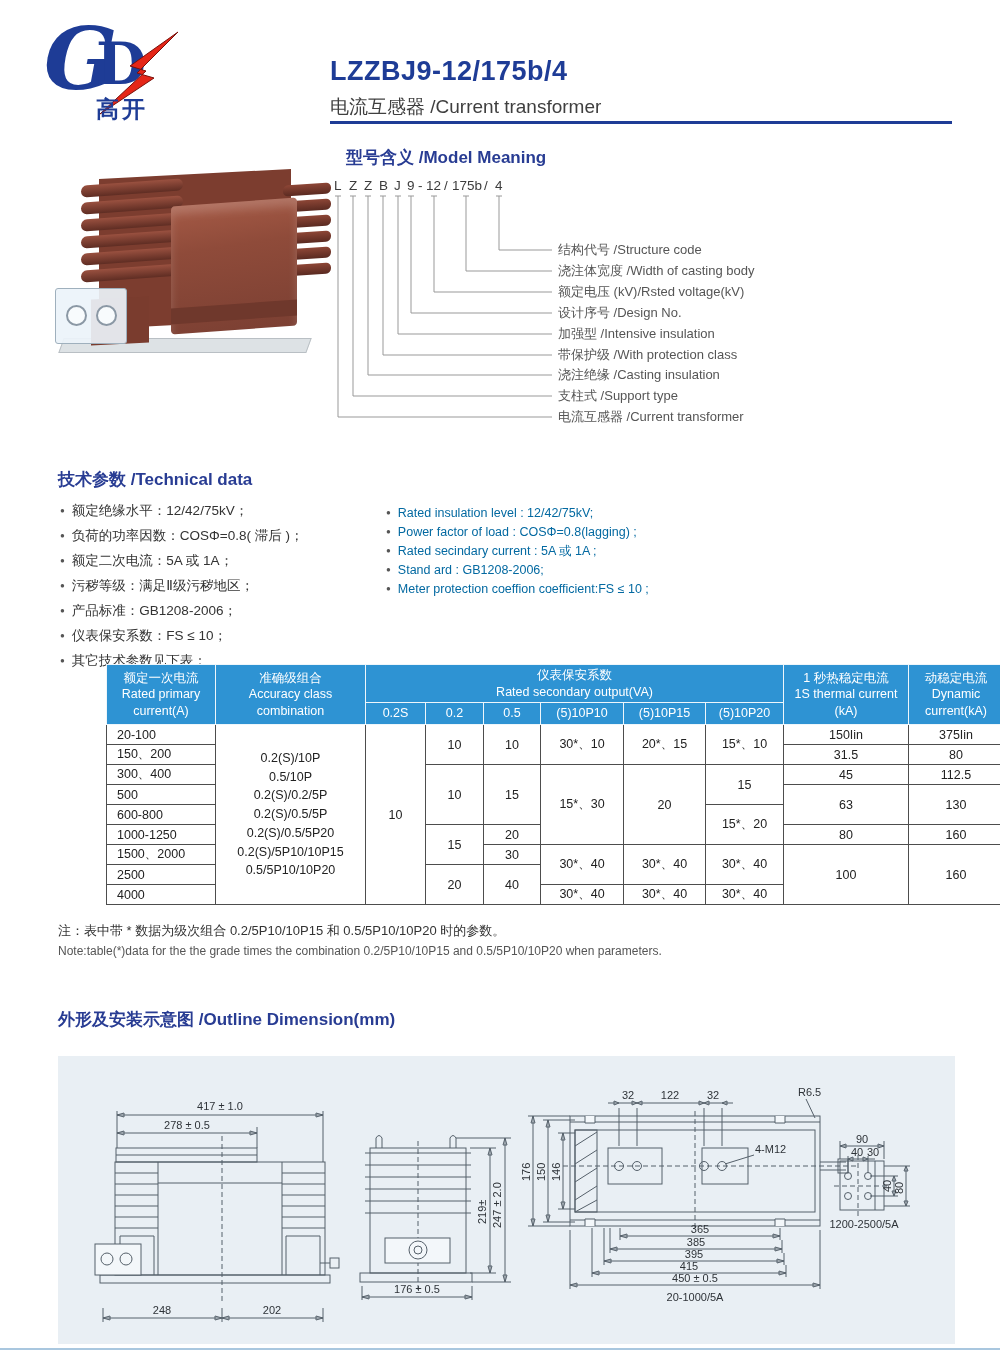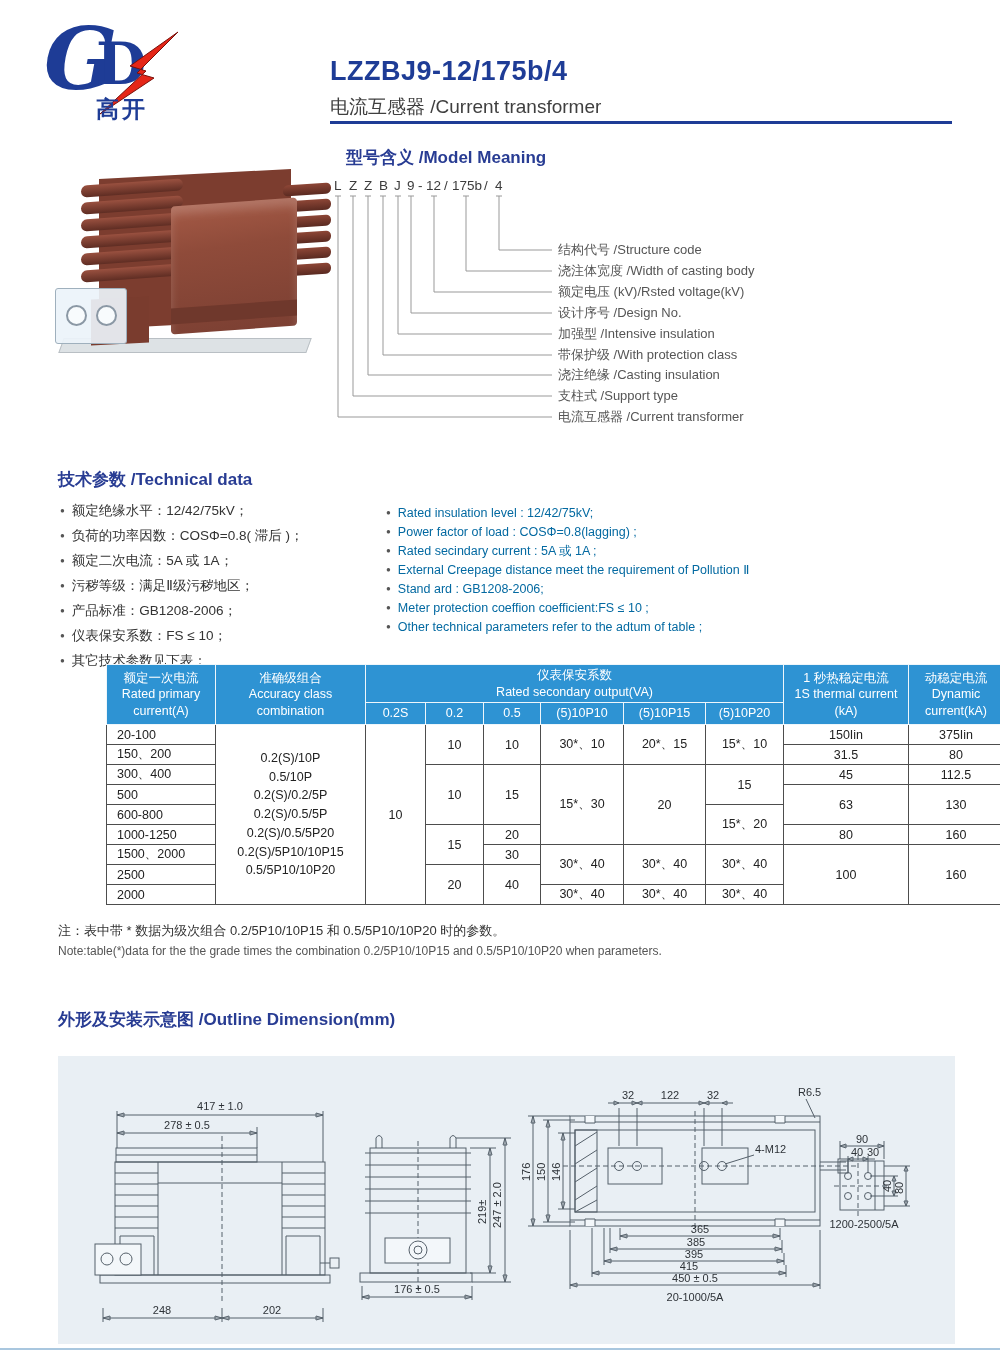--- a/index.html
+++ b/index.html
@@ -169,24 +169,22 @@
     <div class="it">额定二次电流：5A 或 1A；</div>
     <div class="it">污秽等级：满足Ⅱ级污秽地区；</div>
     <div class="it">产品标准：GB1208-2006；</div>
     <div class="it">仪表保安系数：FS ≤ 10；</div>
     <div class="it">其它技术参数见下表：</div>
   </div>
   <div class="abs tech-en">
     <div class="it">Rated insulation level : 12/42/75kV;</div>
     <div class="it">Power factor of load : COSΦ=0.8(lagging) ;</div>
     <div class="it">Rated secindary current : 5A 或 1A ;</div>
-    <div class="it">External Creepage distance meet the requirement of Pollution Ⅱ</div>
     <div class="it">Stand ard : GB1208-2006;</div>
     <div class="it">Meter protection coeffion coefficient:FS ≤ 10 ;</div>
-    <div class="it">Other technical parameters refer to the adtum of table ;</div>
   </div>
 
   <div class="abs tblwrap">
     <table class="t">
       <colgroup>
         <col style="width:109px">
           <col style="width:150px">
           <col style="width:60px">
           <col style="width:58px">
         <col style="width:57px">
@@ -292,21 +290,21 @@
           <td rowspan="2">30*、40</td>
           <td rowspan="3">100</td>
           <td rowspan="3">160</td>
         </tr>
         <tr>
           <td class="l">2500</td>
           <td rowspan="2">20</td>
           <td rowspan="2">40</td>
         </tr>
         <tr>
-          <td class="l">2000</td>
+          <td class="l">4000</td>
           <td>30*、40</td>
           <td>30*、40</td>
           <td>30*、40</td>
         </tr>
       </tbody>
     </table>
   </div>
 
   <div class="abs note-cn">注：表中带 * 数据为级次组合 0.2/5P10/10P15 和 0.5/5P10/10P20 时的参数。</div>
   <div class="abs note-en">Note:table(*)data for the the grade times the combination 0.2/5P10/10P15 and 0.5/5P10/10P20 when parameters.</div>

